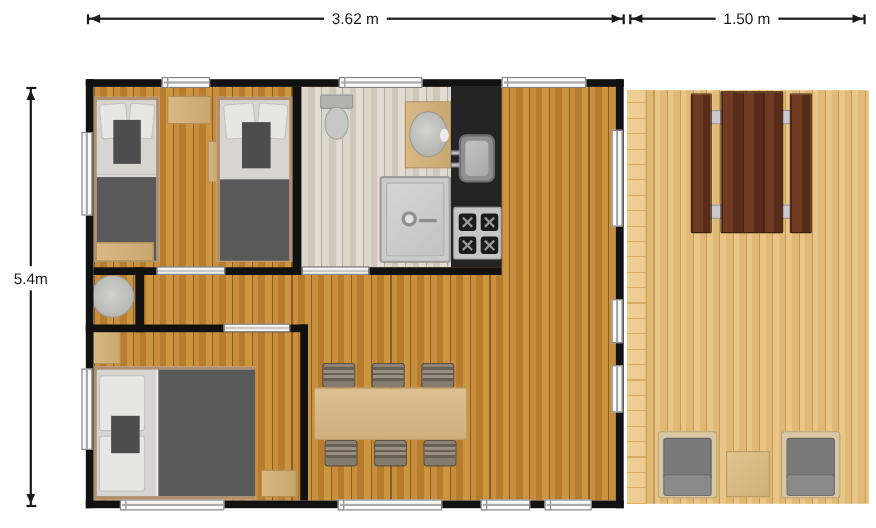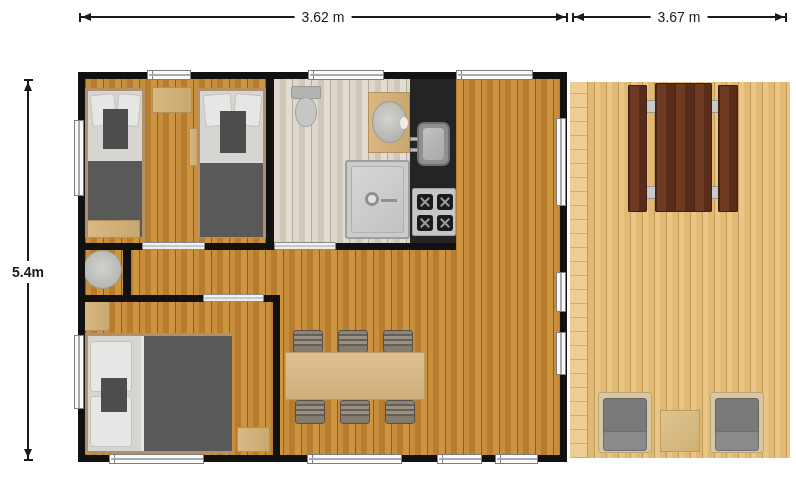--- a/index.html
+++ b/index.html
@@ -67,30 +67,30 @@
     <div class="arr arr-right" style="left:556px;top:13px;"></div>
     <div class="dim-label" style="left:323px;top:17px;">3.62 m</div>
   </div>
 
   <div>
     <div class="dim-line-h" style="left:573px;top:16px;width:213px;"></div>
     <div class="tick-v" style="left:572px;top:13px;"></div>
     <div class="tick-v" style="left:785px;top:13px;"></div>
     <div class="arr arr-left" style="left:575px;top:13px;"></div>
     <div class="arr arr-right" style="left:775px;top:13px;"></div>
-    <div class="dim-label" style="left:679px;top:17px;">3.67 m</div>
+    <div class="dim-label" style="left:679px;top:17px;">1.50 m</div>
   </div>
 
   <div>
     <div class="dim-line-v" style="left:27px;top:80px;height:380px;"></div>
     <div class="tick-h" style="left:24px;top:79px;"></div>
     <div class="tick-h" style="left:24px;top:459px;"></div>
     <div class="arr arr-up" style="left:24px;top:82px;"></div>
     <div class="arr arr-down" style="left:24px;top:449px;"></div>
-    <div class="dim-label" style="left:28px;top:272px;padding:3px 2px;font-weight:bold;">5.4m</div>
+    <div class="dim-label" style="left:28px;top:253px;padding:3px 2px;">5.4m</div>
   </div>
 
   <div class="floor-wood" style="left:85px;top:79px;width:475px;height:376px;"></div>
   <div class="floor-bath" style="left:273px;top:79px;width:137px;height:164px;"></div>
   <div class="abs" style="left:410px;top:79px;width:46px;height:164px;background:var(--kitchen-counter,#242424);"></div>
 
   <div class="floor-deck" style="left:570px;top:82px;width:220px;height:376px;"></div>
   <div class="deck-edge" style="left:570px;top:82px;width:17px;height:376px;"></div>
 
   <div class="wall" style="left:78px;top:72px;width:489px;height:7px;z-index:5;"></div>

